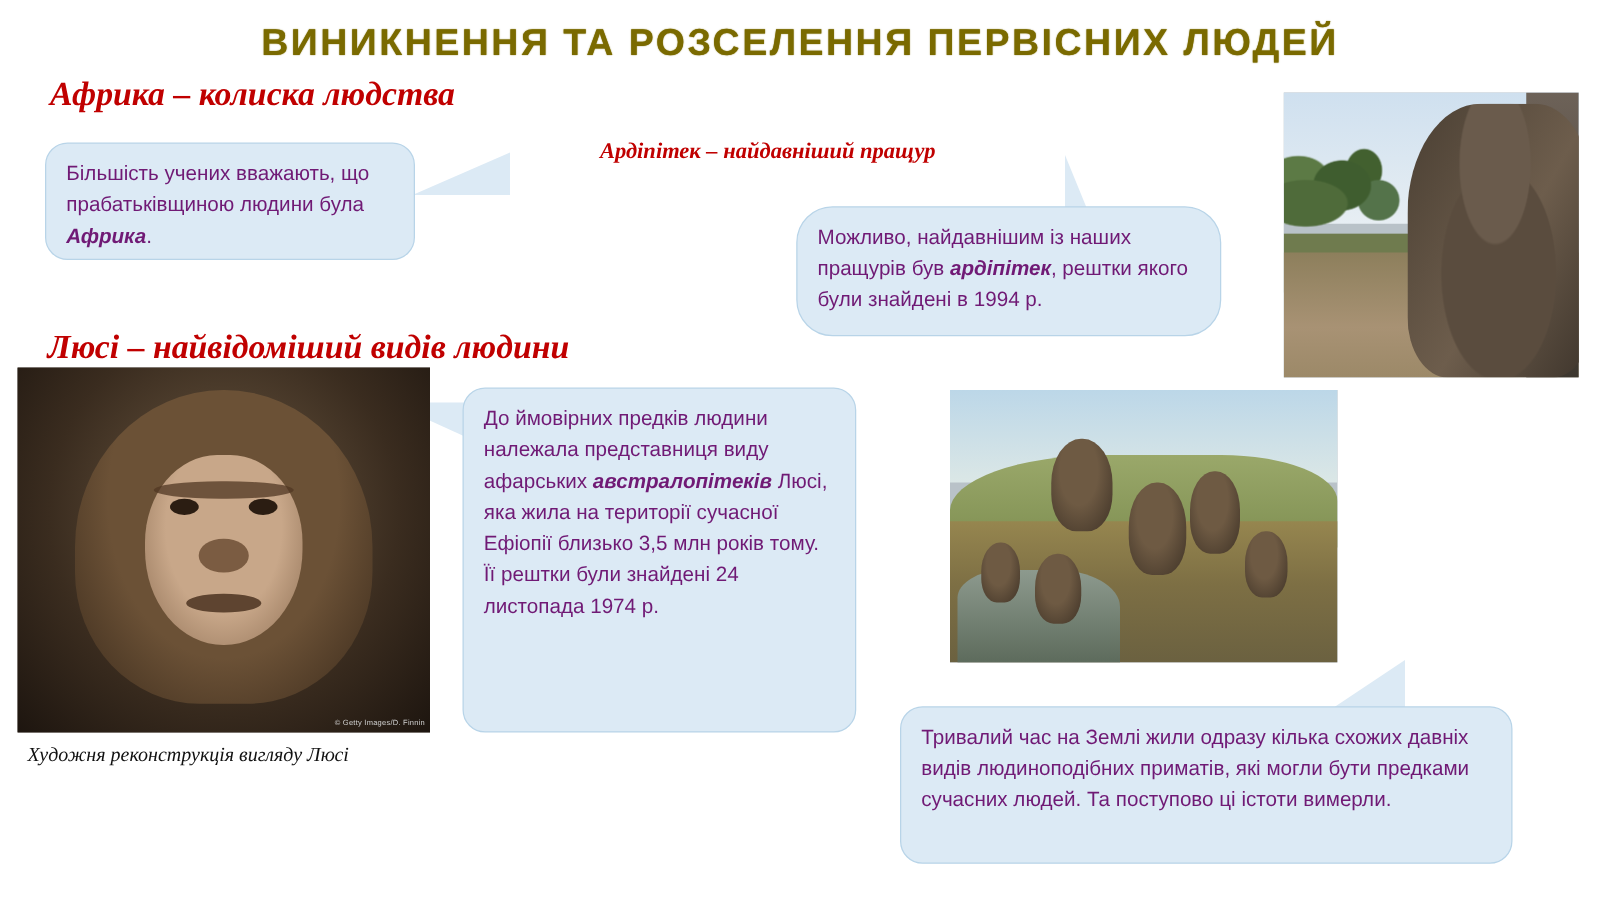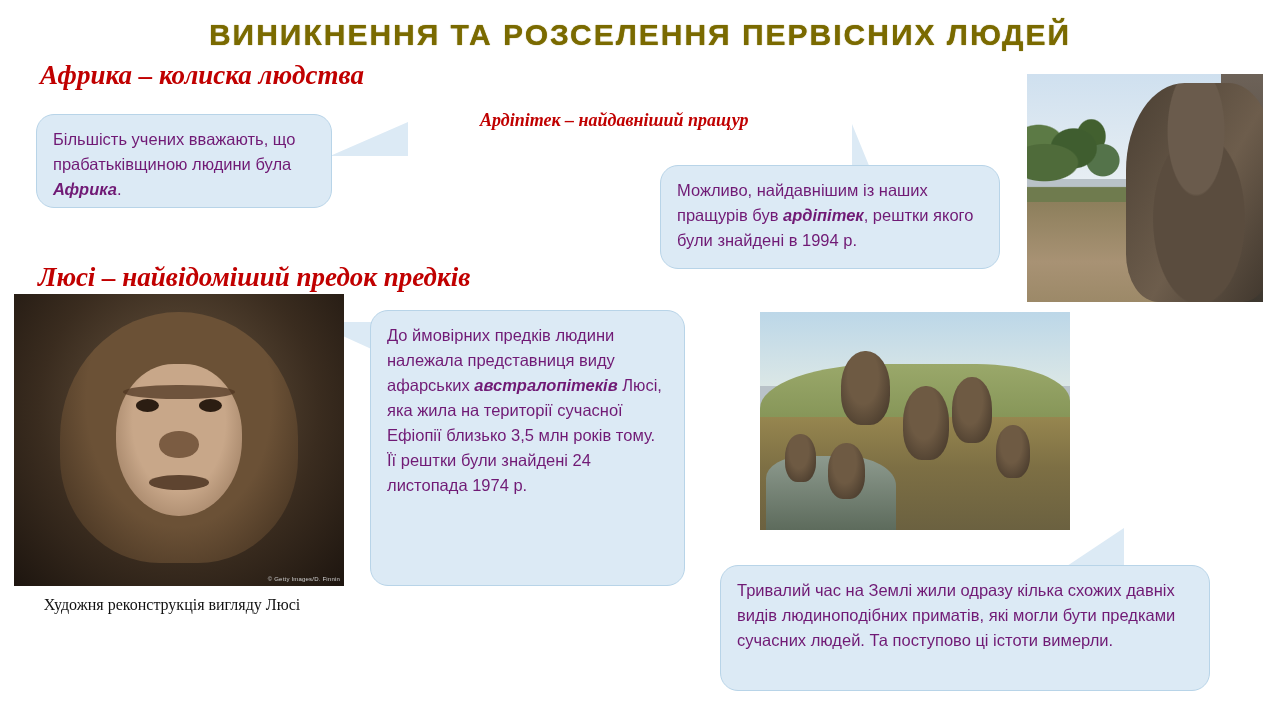--- a/index.html
+++ b/index.html
@@ -95,24 +95,25 @@
   }
   #tail-africa {
     left: 330px;
     top: 122px;
     border-width: 0 0 34px 78px;
     border-color: transparent transparent #dceaf5 transparent;
   }
 
   
   #bubble-ardipitek {
-    left: 660px;
+    left: 637px;
     top: 165px;
     width: 340px;
     height: 104px;
+    border-radius: 29px;
   }
   #tail-ardipitek {
     left: 852px;
     top: 124px;
     border-width: 0 18px 44px 0;
     border-color: transparent transparent #dceaf5 transparent;
   }
 
   
   #bubble-lucy {
@@ -276,36 +277,36 @@
   #photo-primates .a5 { left: 76%; top: 52%; width: 11%; height: 24%; }
   #photo-primates .a6 { left: 8%;  top: 56%; width: 10%; height: 22%; }
 
   
   #caption-lucy {
     position: absolute;
     left: 22px;
     top: 594px;
     width: 300px;
     font-family: "Liberation Serif", serif;
+    font-style: italic;
     font-size: 16px;
     line-height: 1.35;
     color: #111111;
-    text-align: center;
   }
 </style>
 </head>
 <body>
 
 <div class="slide">
 
   <div class="slide-title">ВИНИКНЕННЯ  ТА  РОЗСЕЛЕННЯ  ПЕРВІСНИХ  ЛЮДЕЙ</div>
 
   <div class="heading" id="heading-africa">Африка – колиска людства</div>
   <div class="heading" id="heading-ardipitek">Ардіпітек – найдавніший пращур</div>
-  <div class="heading" id="heading-lucy">Люсі – найвідоміший предок предків</div>
+  <div class="heading" id="heading-lucy">Люсі – найвідоміший видів людини</div>
 
   <div class="tail" id="tail-africa"></div>
   <div class="bubble" id="bubble-africa">
     <span>Більшість учених вважають, що прабатьківщиною людини була </span><b>Африка</b><span>.</span>
   </div>
 
   <div class="tail" id="tail-ardipitek"></div>
   <div class="bubble" id="bubble-ardipitek">
     <span>Можливо, найдавнішим із наших пращурів був </span><b>ардіпітек</b><span>, рештки якого були знайдені в 1994 р.</span>
   </div>

